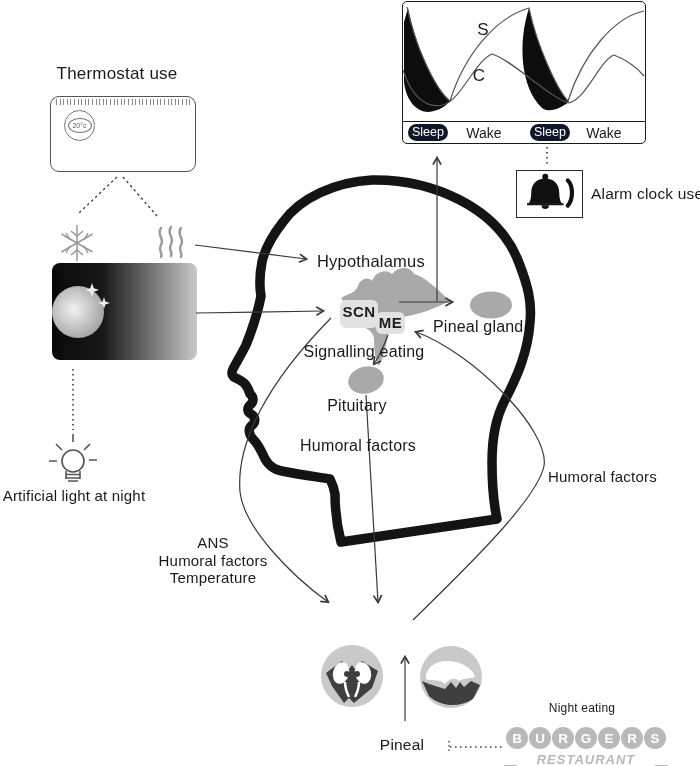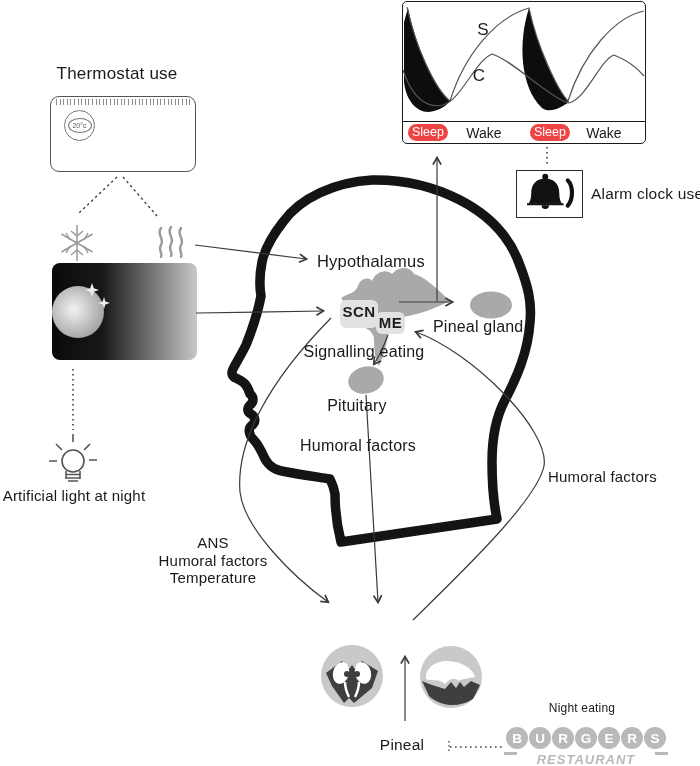--- a/index.html
+++ b/index.html
@@ -16,33 +16,33 @@
   .ruler{position:absolute;left:5px;right:5px;top:2px;height:6px;
          background:repeating-linear-gradient(90deg,#8a8a8a 0 1px,transparent 1px 3.6px);}
   .dial{position:absolute;left:13px;top:13px;width:29px;height:29px;border:1.3px solid #777;
         border-radius:50%;display:flex;align-items:center;justify-content:center;}
   .dial-oval{width:22px;height:13px;border:1.1px solid #777;border-radius:50%;
              display:flex;align-items:center;justify-content:center;font-size:7px;color:#555;}
   
   .sleepchart{position:absolute;left:402px;top:1px;width:242px;height:141px;
               border:1.7px solid #1a1a1a;border-radius:5px;background:#fff;box-sizing:content-box;}
   .tl-row{position:absolute;left:0;right:0;top:119px;height:21px;border-top:1.7px solid #1a1a1a;}
-  .pill{position:absolute;top:2px;width:40px;height:17px;background:#ef4444;color:#fff;
+  .pill{position:absolute;top:2px;width:40px;height:17px;background:#0f172a;color:#fff;
         border-radius:9px;font-size:12.5px;line-height:17px;text-align:center;}
   .wake{position:absolute;top:3px;font-size:14px;transform:translateX(-50%);}
   .chart-lbl{position:absolute;font-size:17px;transform:translateX(-50%);}
   
   .alarmbox{position:absolute;left:516px;top:170px;width:67px;height:48px;
             border:1.6px solid #2a2a2a;background:#fff;box-sizing:border-box;}
   
   .burgers{position:absolute;left:504px;top:727px;width:164px;}
   .burger-row{display:flex;gap:1px;justify-content:center;}
   .letter{width:22px;height:22px;border-radius:50%;background:#b9b9b9;color:#fff;
           font-weight:700;font-size:13.5px;display:flex;align-items:center;justify-content:center;}
-  .resto-row{display:flex;align-items:flex-start;justify-content:center;gap:20px;margin-top:3px;}
+  .resto-row{display:flex;align-items:flex-end;justify-content:center;gap:20px;margin-top:3px;}
   .resto{font-style:italic;font-weight:700;font-size:13px;color:#b9b9b9;letter-spacing:1px;}
   .dash{width:20px;height:2.5px;background:#b9b9b9;}
   .multiline{text-align:center;line-height:17.5px;font-size:15px;transform:translateX(-50%);}
 </style>
 </head>
 <body>
 
 <div class="canvas">
 
   <svg class="art" width="700" height="766" viewBox="0 0 700 766">

